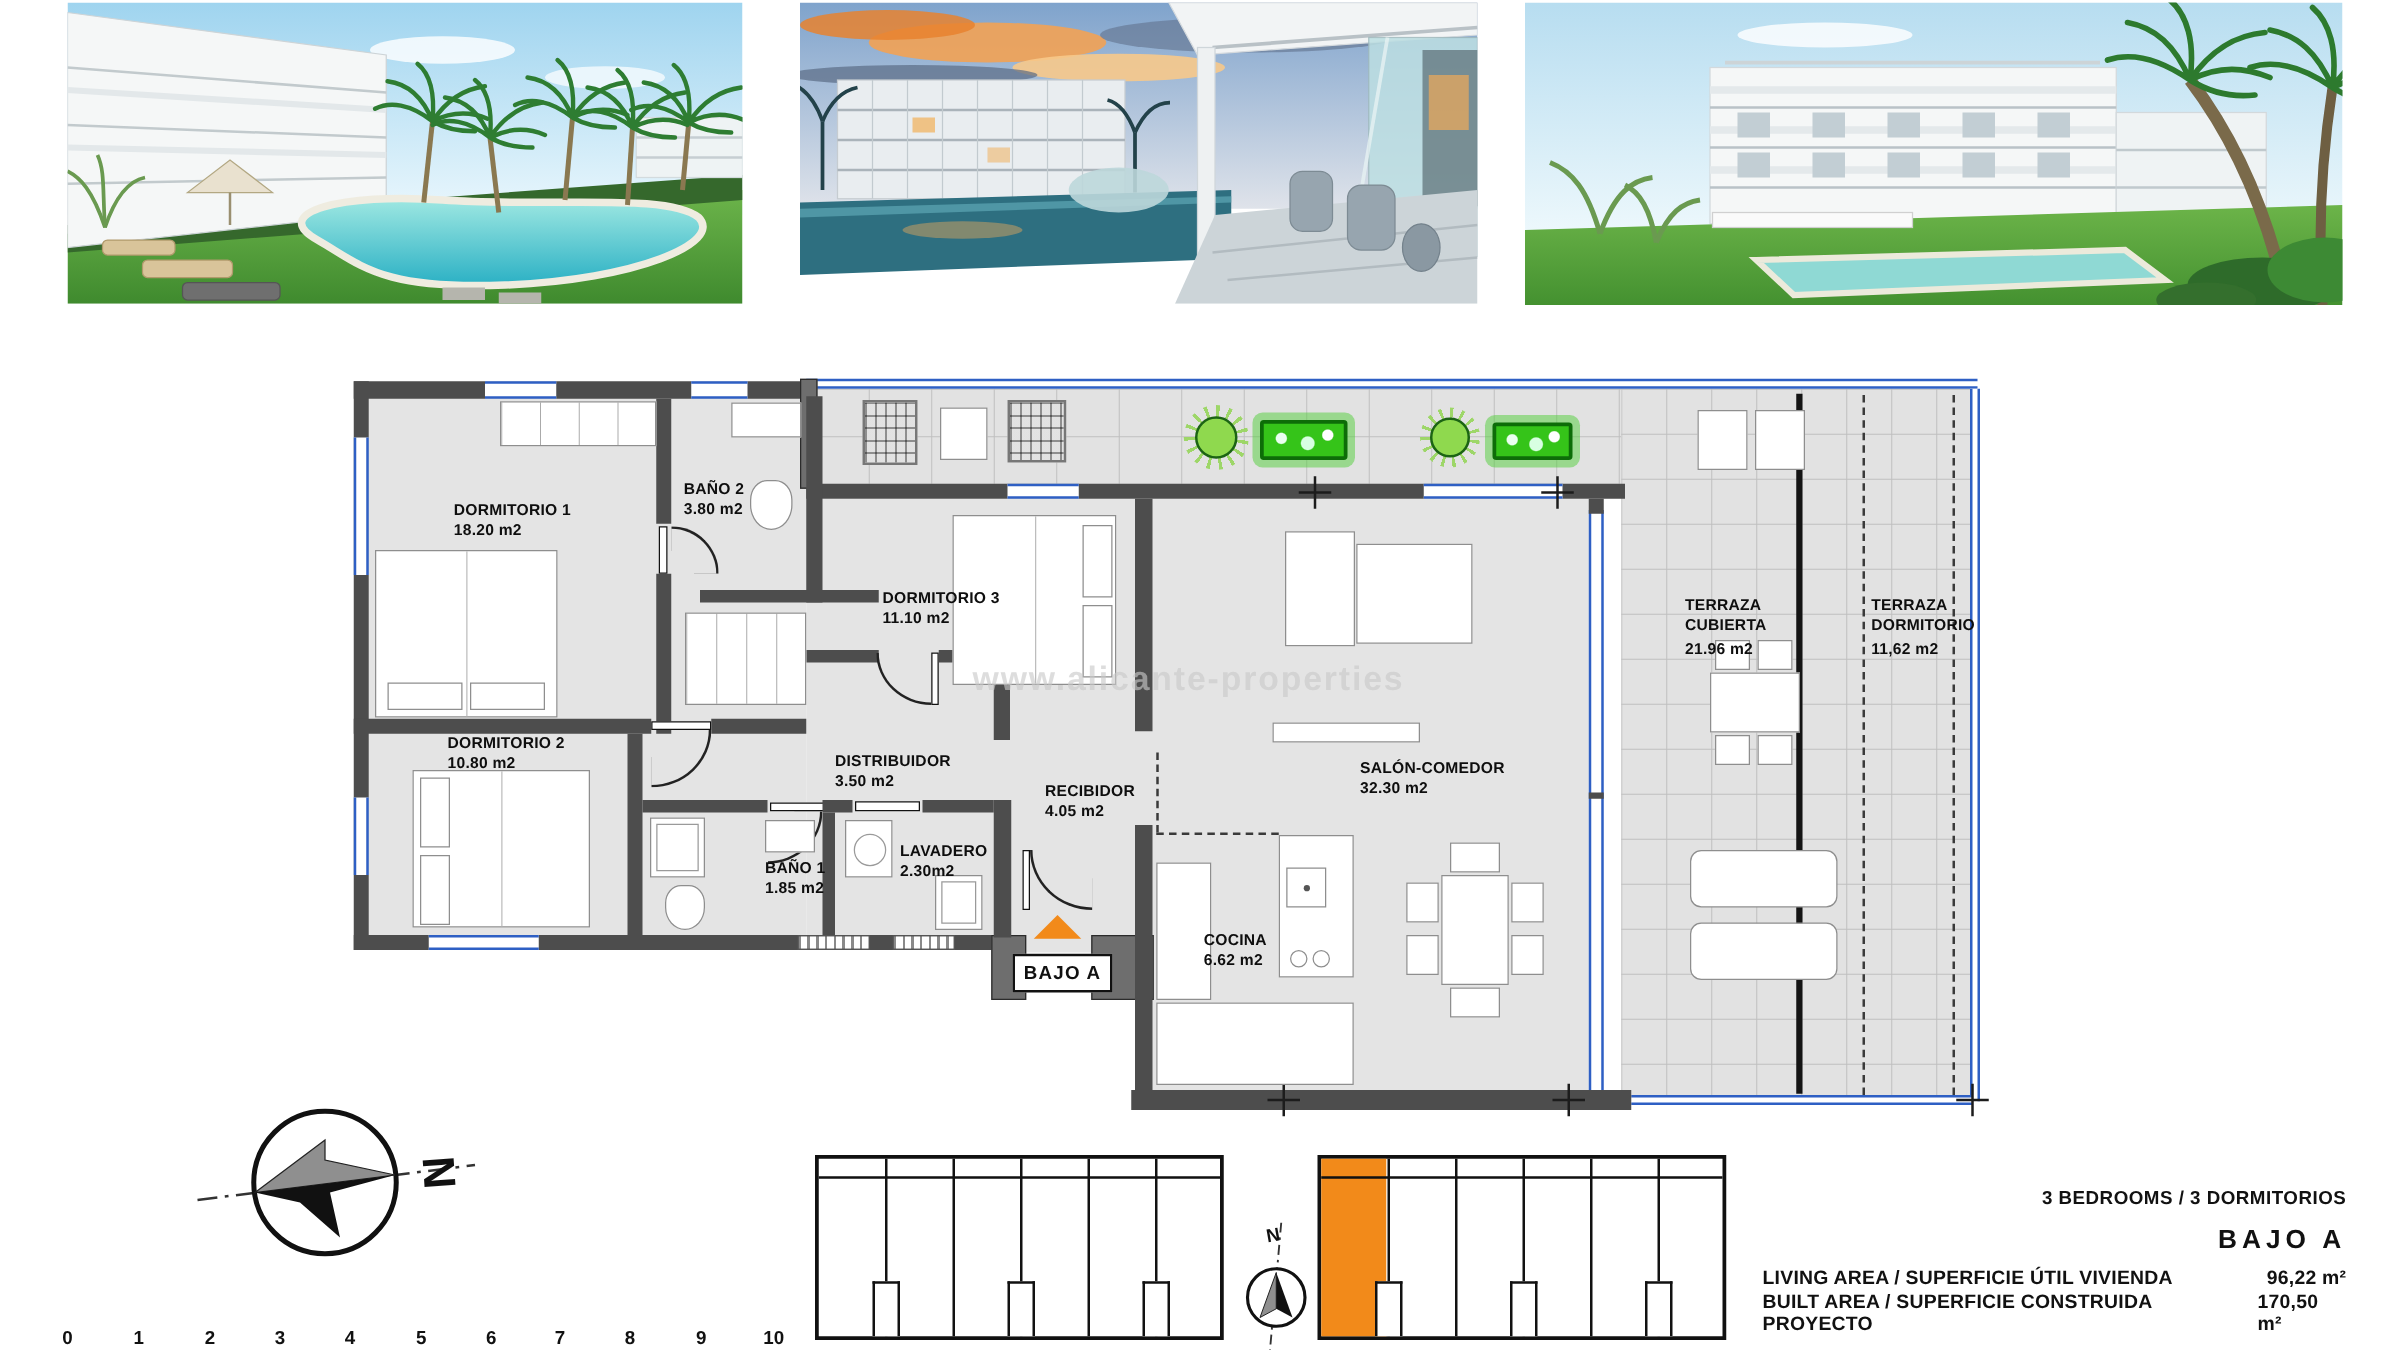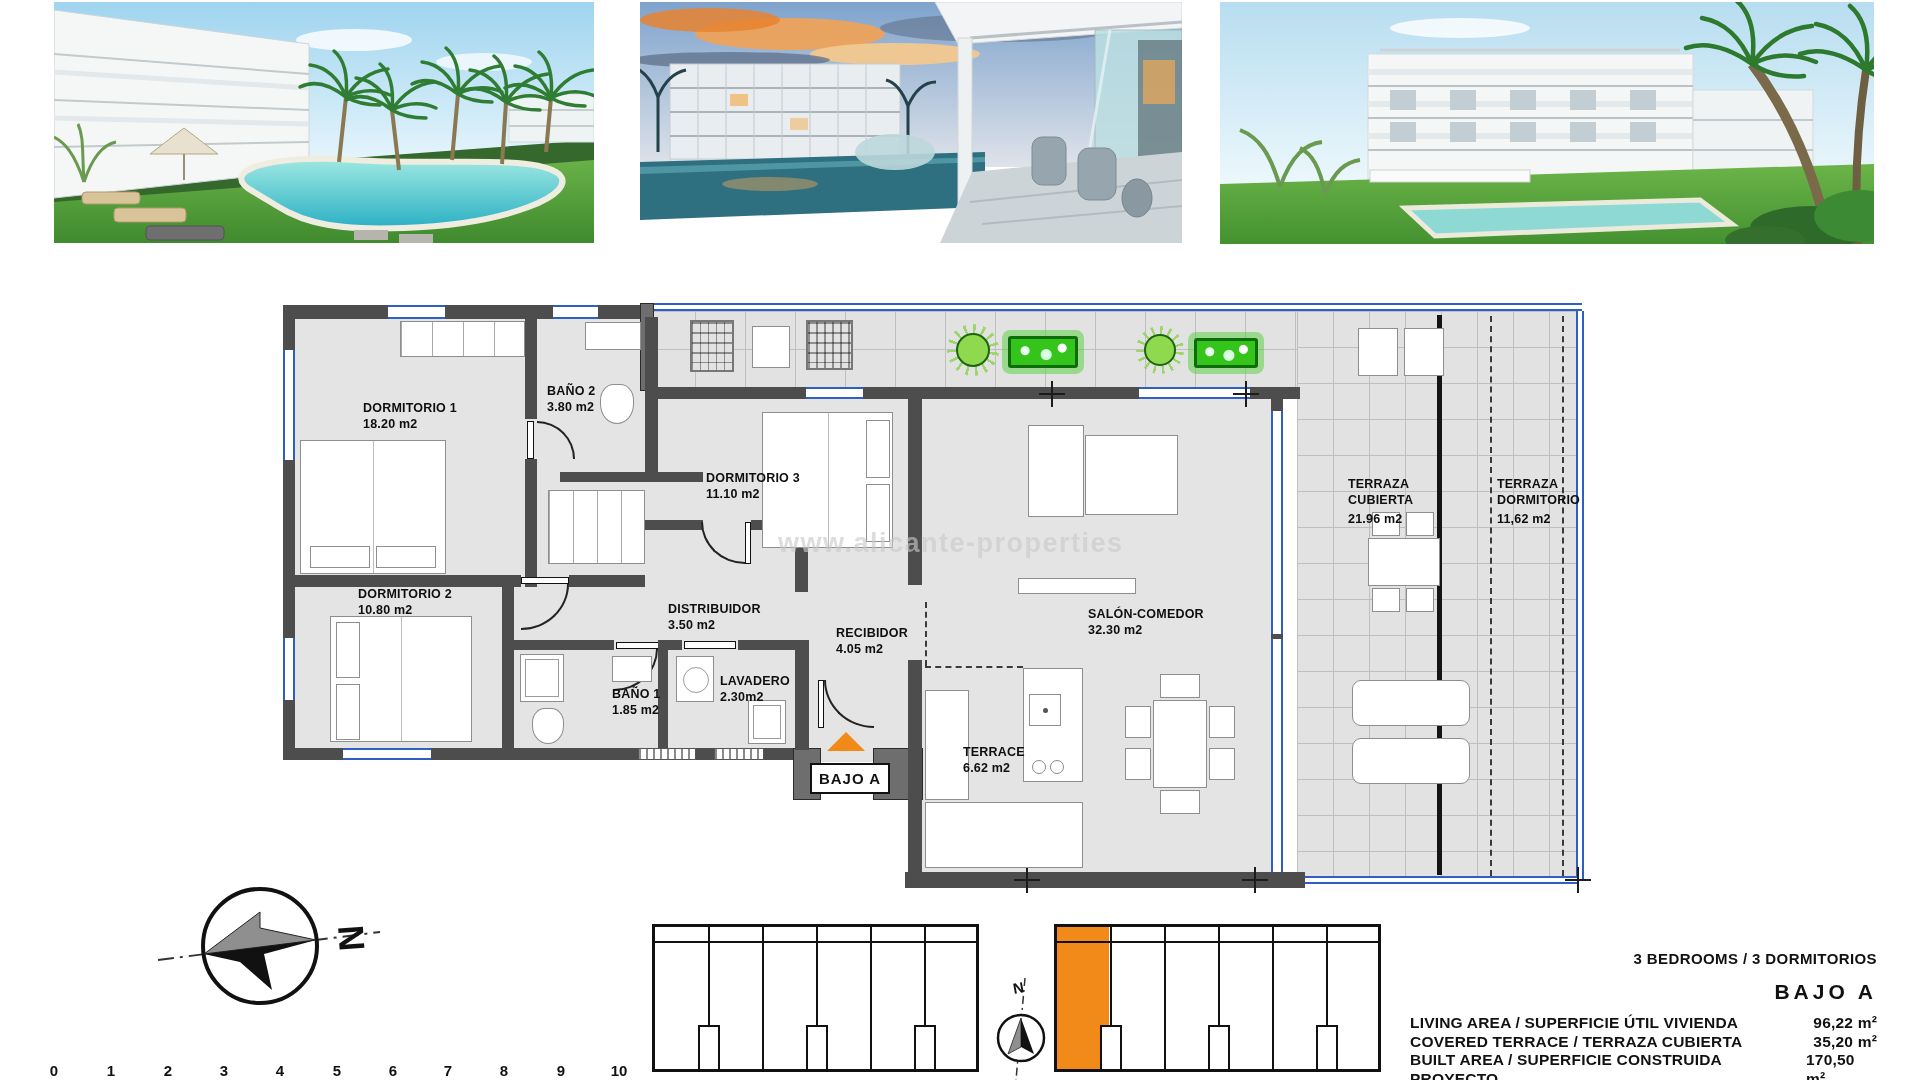--- a/index.html
+++ b/index.html
@@ -423,21 +423,21 @@
       </div>
     <div class="room-label" style="left:720px;top:673px">
       <div>LAVADERO</div>
         <div>2.30m2</div>
       </div>
     <div class="room-label" style="left:836px;top:625px">
       <div>RECIBIDOR</div>
         <div>4.05 m2</div>
       </div>
     <div class="room-label" style="left:963px;top:744px">
-      <div>TERRACE</div>
+      <div>COCINA</div>
         <div>6.62 m2</div>
       </div>
     <div class="room-label" style="left:1088px;top:606px">
       <div>SALÓN-COMEDOR</div>
         <div>32.30 m2</div>
       </div>
     <div class="room-label wrap" style="left:1348px;top:476px;width:82px">
       <div>TERRAZA CUBIERTA</div>
         <div style="margin-top:3px">21.96 m2</div>
       </div>
@@ -504,22 +504,18 @@
   </svg>
 
   <div class="summary">
     <div class="sum-type">3 BEDROOMS / 3 DORMITORIOS</div>
     <div class="sum-unit">BAJO A</div>
     <div class="sum-row">
       <span>LIVING AREA / SUPERFICIE ÚTIL VIVIENDA</span>
       <span>96,22 m²</span>
       </div>
     <div class="sum-row">
-      <span>COVERED TERRACE / TERRAZA CUBIERTA</span>
-      <span>35,20 m²</span>
-      </div>
-    <div class="sum-row">
       <span>BUILT AREA / SUPERFICIE CONSTRUIDA PROYECTO</span>
       <span>170,50 m²</span>
       </div>
   </div>
 
 </div>
 
 </body></html>

